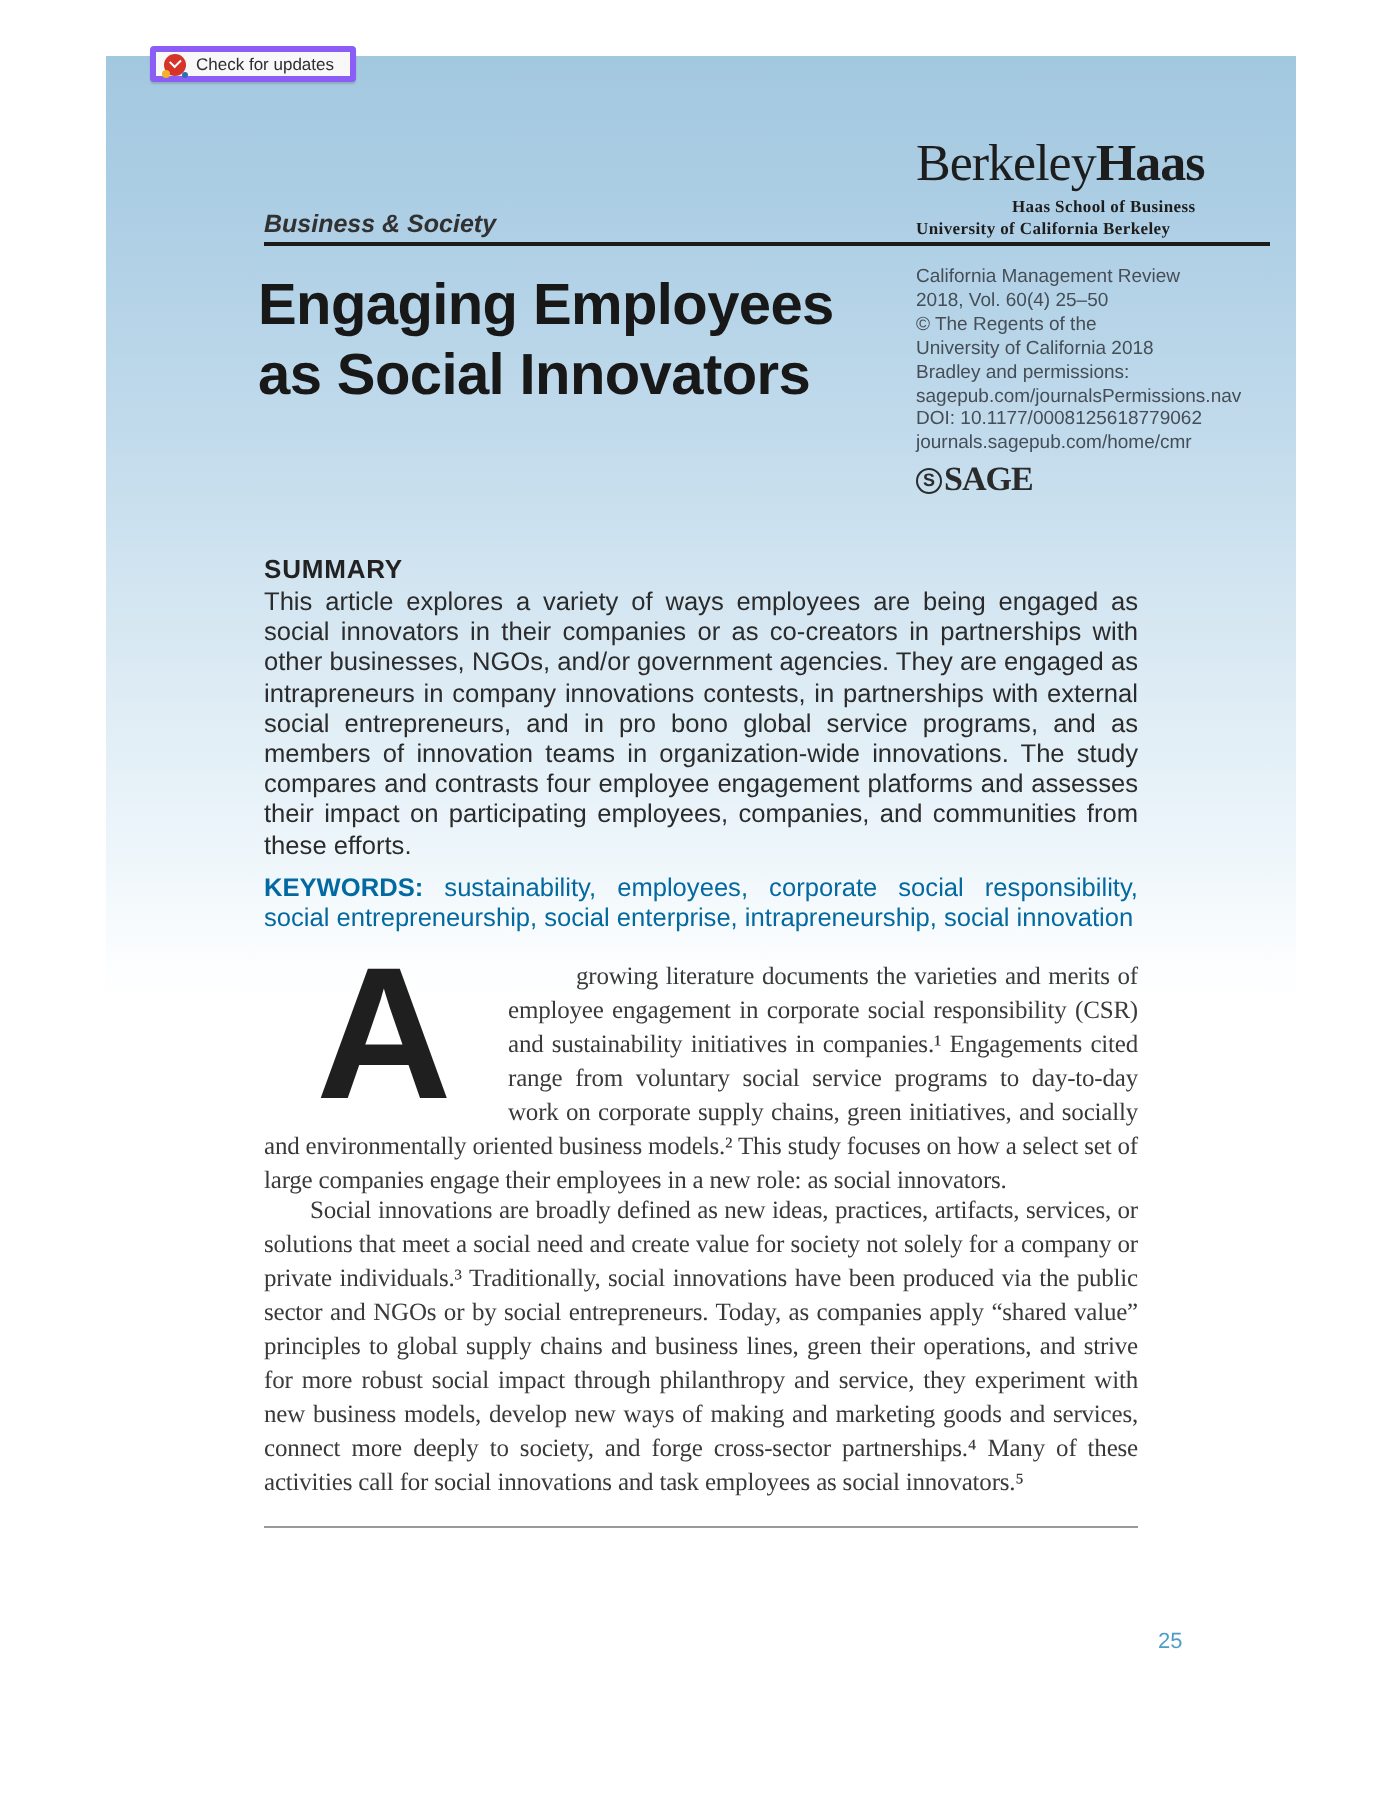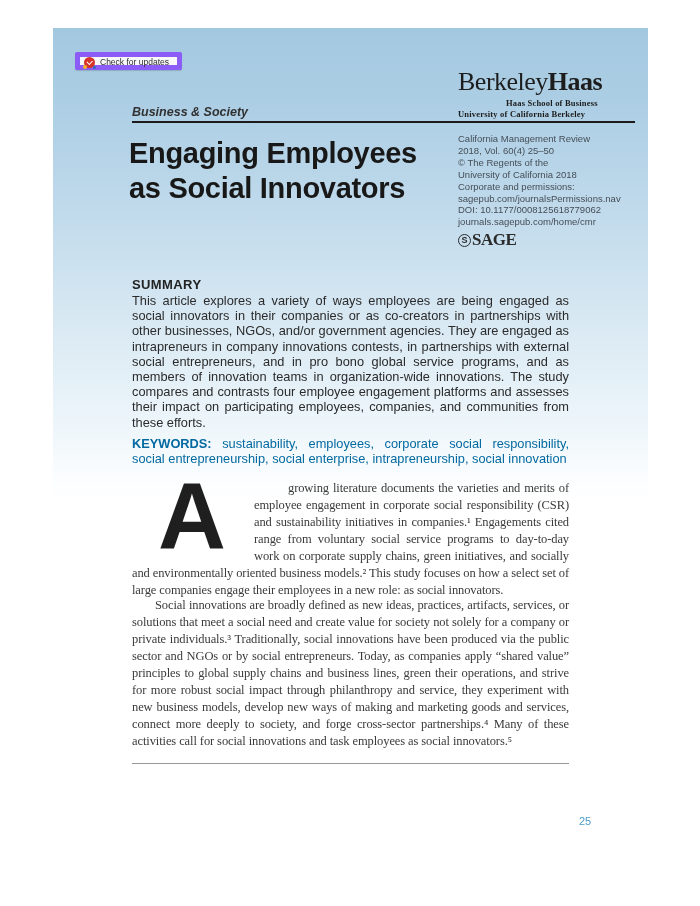--- a/index.html
+++ b/index.html
@@ -8,23 +8,23 @@
 
   .canvas { position:absolute; left:0; top:0; width:700px; height:906px; background:#ffffff; }
 
   .page-gradient {
     position:absolute; left:53px; top:28px; width:595px; height:478px;
     background:linear-gradient(180deg,#a2c8e0 0%, #aecfe5 18%, #c2dbec 40%, #d9e9f3 62%, #ecf5fa 82%, #fdfeff 96%, #ffffff 100%);
   }
 
   
   .badge {
-    position:absolute; left:75px; top:52px; height:18px;
-    display:flex; align-items:flex-start; gap:5px; padding:0 8px 0 4px;
-    background:#f8f8f8; border:5px solid #8b5cf6; border-radius:2px;
+    position:absolute; left:75px; top:23px; height:18px;
+    display:flex; align-items:center; gap:5px; padding:0 8px 0 4px;
+    background:#f8f8f8; border:3px solid #8b5cf6; border-radius:2px;
     box-shadow:0 1px 1px rgba(0,0,0,0.15);
   }
   .crossmark { position:relative; width:11px; height:11px; border-radius:50%; background:#d6332b; flex:0 0 auto; }
   .crossmark .mark {
     position:absolute; left:2.5px; top:2.5px; width:5px; height:3.5px;
     border-left:1.6px solid #ffffff; border-bottom:1.6px solid #ffffff;
     transform:rotate(-45deg);
   }
   .crossmark .dot-y { position:absolute; left:-1px; bottom:-1px; width:4px; height:4px; border-radius:50%; background:#f3b229; }
   .crossmark .dot-b { position:absolute; right:-1px; bottom:-1px; width:3px; height:3px; border-radius:50%; background:#2c6fb7; }
@@ -100,21 +100,21 @@
     <div>Engaging Employees</div>
     <div>as Social Innovators</div>
   </div>
 
 
   <div class="citation">
     <div>California Management Review</div>
     <div>2018, Vol. 60(4) 25–50</div>
     <div>© The Regents of the</div>
     <div>University of California 2018</div>
-    <div>Corporate and permissions:</div>
+    <div>Bradley and permissions:</div>
     <div>sagepub.com/journalsPermissions.nav</div>
     <div>DOI: 10.1177/0008125618779062</div>
     <div>journals.sagepub.com/home/cmr</div>
   </div>
 
   <div class="sage">
     <span class="sage-s">S</span>
     <span class="sage-word">SAGE</span>
   </div>
 

